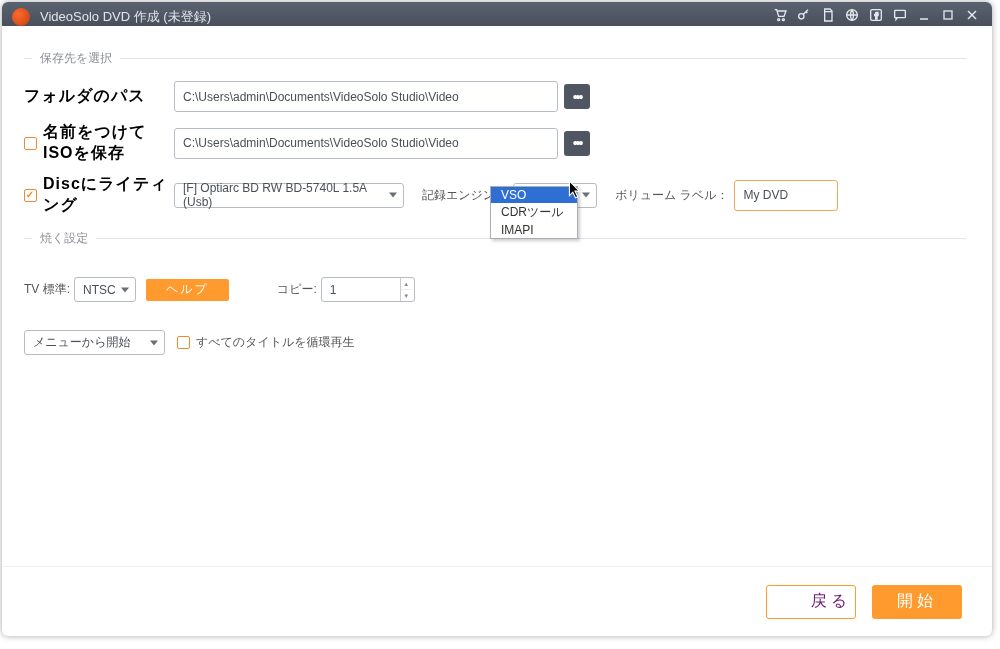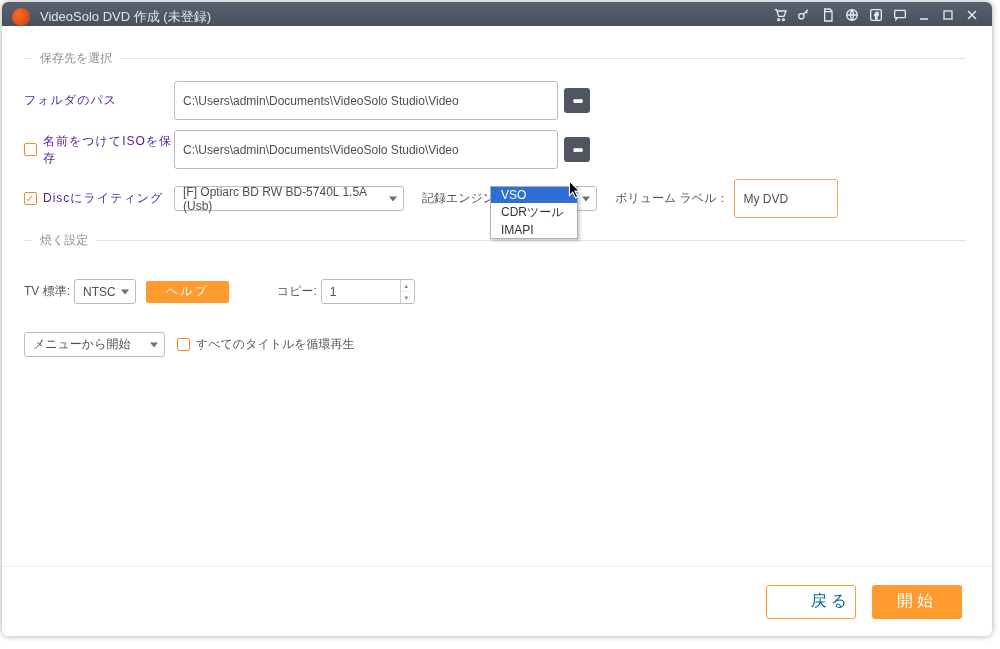--- a/index.html
+++ b/index.html
@@ -63,34 +63,34 @@
   }
   .section-header.first { margin-top: 6px; }
   .section-header .line { flex: 1; border-top: 1px solid #e0e3e7; margin-left: 8px; margin-right: 4px; }
   .section-header .line.left { flex: 0 0 8px; margin-left: 0; margin-right: 8px; }
   .section-header .txt { font-size: 12px; }
   .row {
     display: flex;
     align-items: center;
     margin: 10px 0;
   }
-  .row .label { width: 150px; color: #4c1d95; letter-spacing: 1px; font-size: 12px; }
+  .row .label { width: 150px; color: #000000; letter-spacing: 1px; font-size: 16px; font-weight: bold; }
   .checkbox {
     width: 13px; height: 13px;
     border: 1px solid #f08a30;
     border-radius: 2px;
     margin-right: 6px;
     display: inline-flex; align-items: center; justify-content: center;
     flex: 0 0 auto;
   }
   .checkbox.checked::after {
     content: "✓"; color: #f08a30; font-size: 10px; line-height: 1;
   }
   .txtfield {
-    height: 39px;
+    height: 31px;
     border: 1px solid #b7bcc4;
     border-radius: 3px;
     padding: 0 8px;
     font-size: 12px;
     color: #4a4f57;
     background: #fff;
     width: 384px;
     display: flex; align-items: center;
   }
   .txtfield.orange { border-color: #f0a85a; }
@@ -150,21 +150,21 @@
     padding: 0 30px;
     gap: 16px;
   }
   .btn {
     width: 90px; height: 34px;
     border-radius: 3px;
     display: flex; align-items: center; justify-content: center;
     font-size: 16px; letter-spacing: 4px;
     cursor: pointer;
   }
-  .btn.secondary { color: #0369a1; border: 1px solid #ff9a2e; background: #fff; padding-left: 40px; }
+  .btn.secondary { color: #701a75; border: 1px solid #ff9a2e; background: #fff; padding-left: 40px; }
   .btn.primary { color: #fff; background: #ff9a2e; }
   .spinner-btns {
     width: 12px;
     border-left: 1px solid #ccc;
     align-self: stretch;
     display: flex; flex-direction: column;
     margin-left: auto; margin-right: -20px;
   }
   .spinner-btns div { flex: 1; font-size: 6px; display: flex; align-items: center; justify-content: center; color: #888; }
   .spinner-btns div:first-child { border-bottom: 1px solid #eee; }

